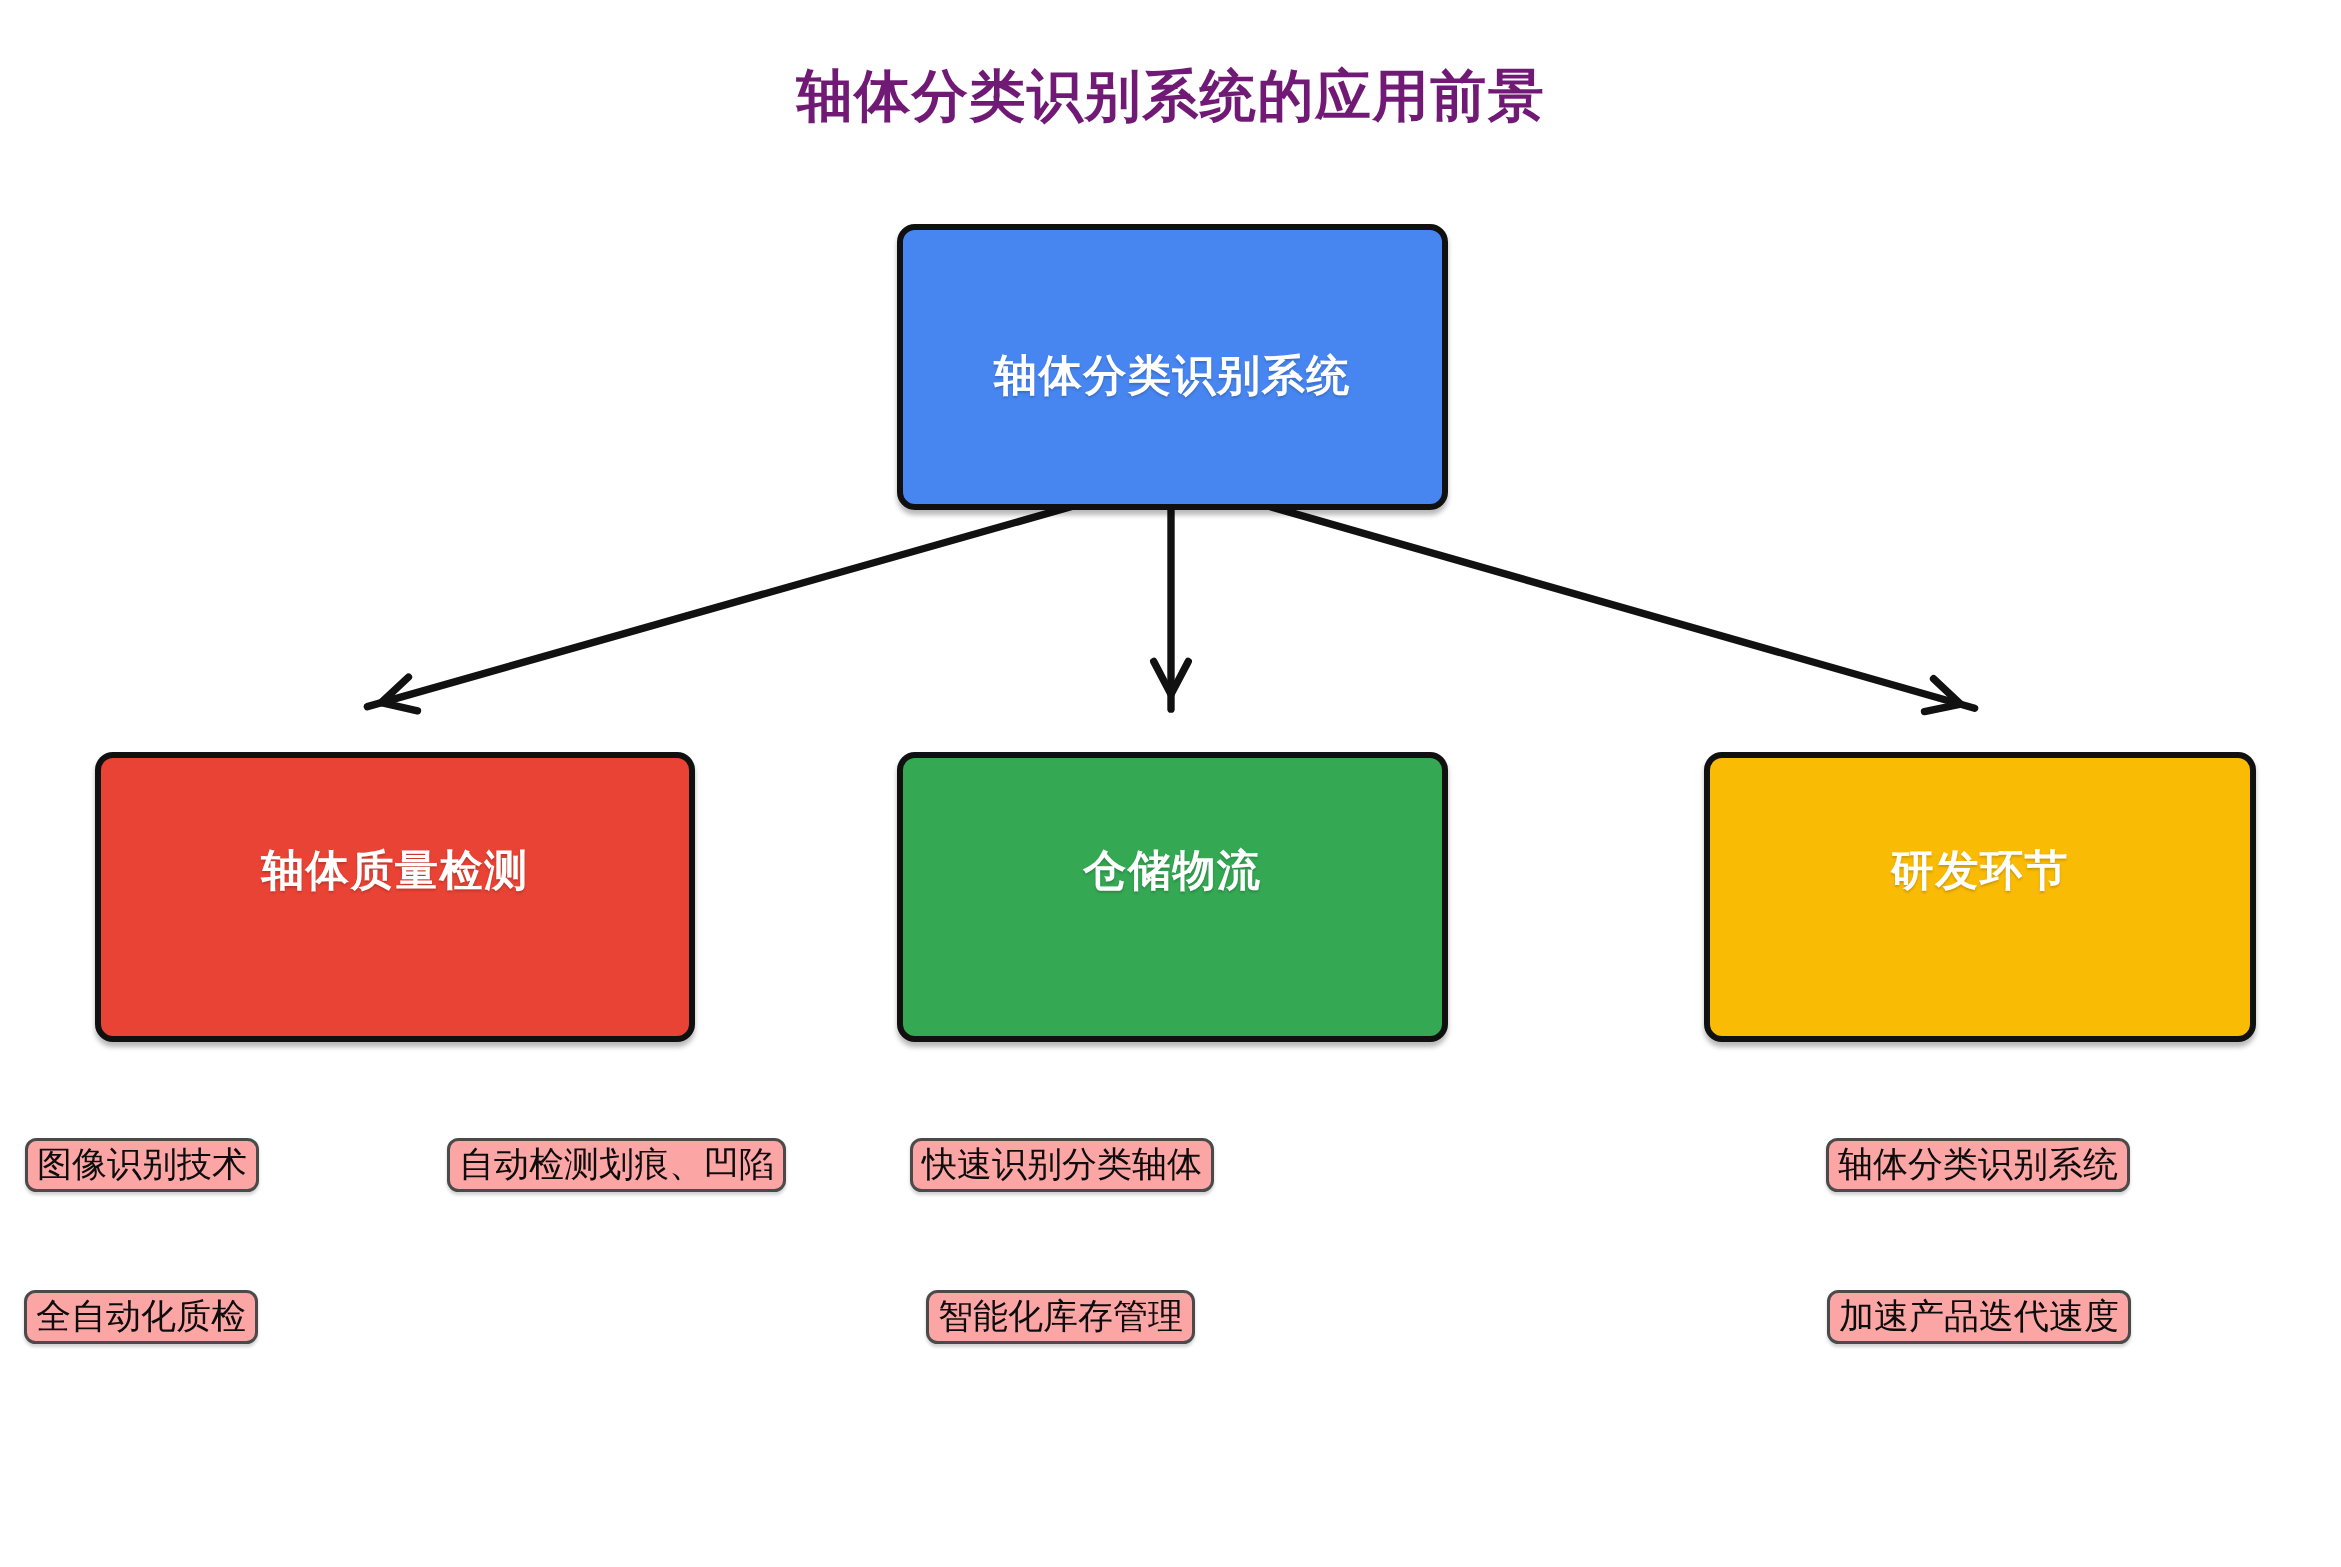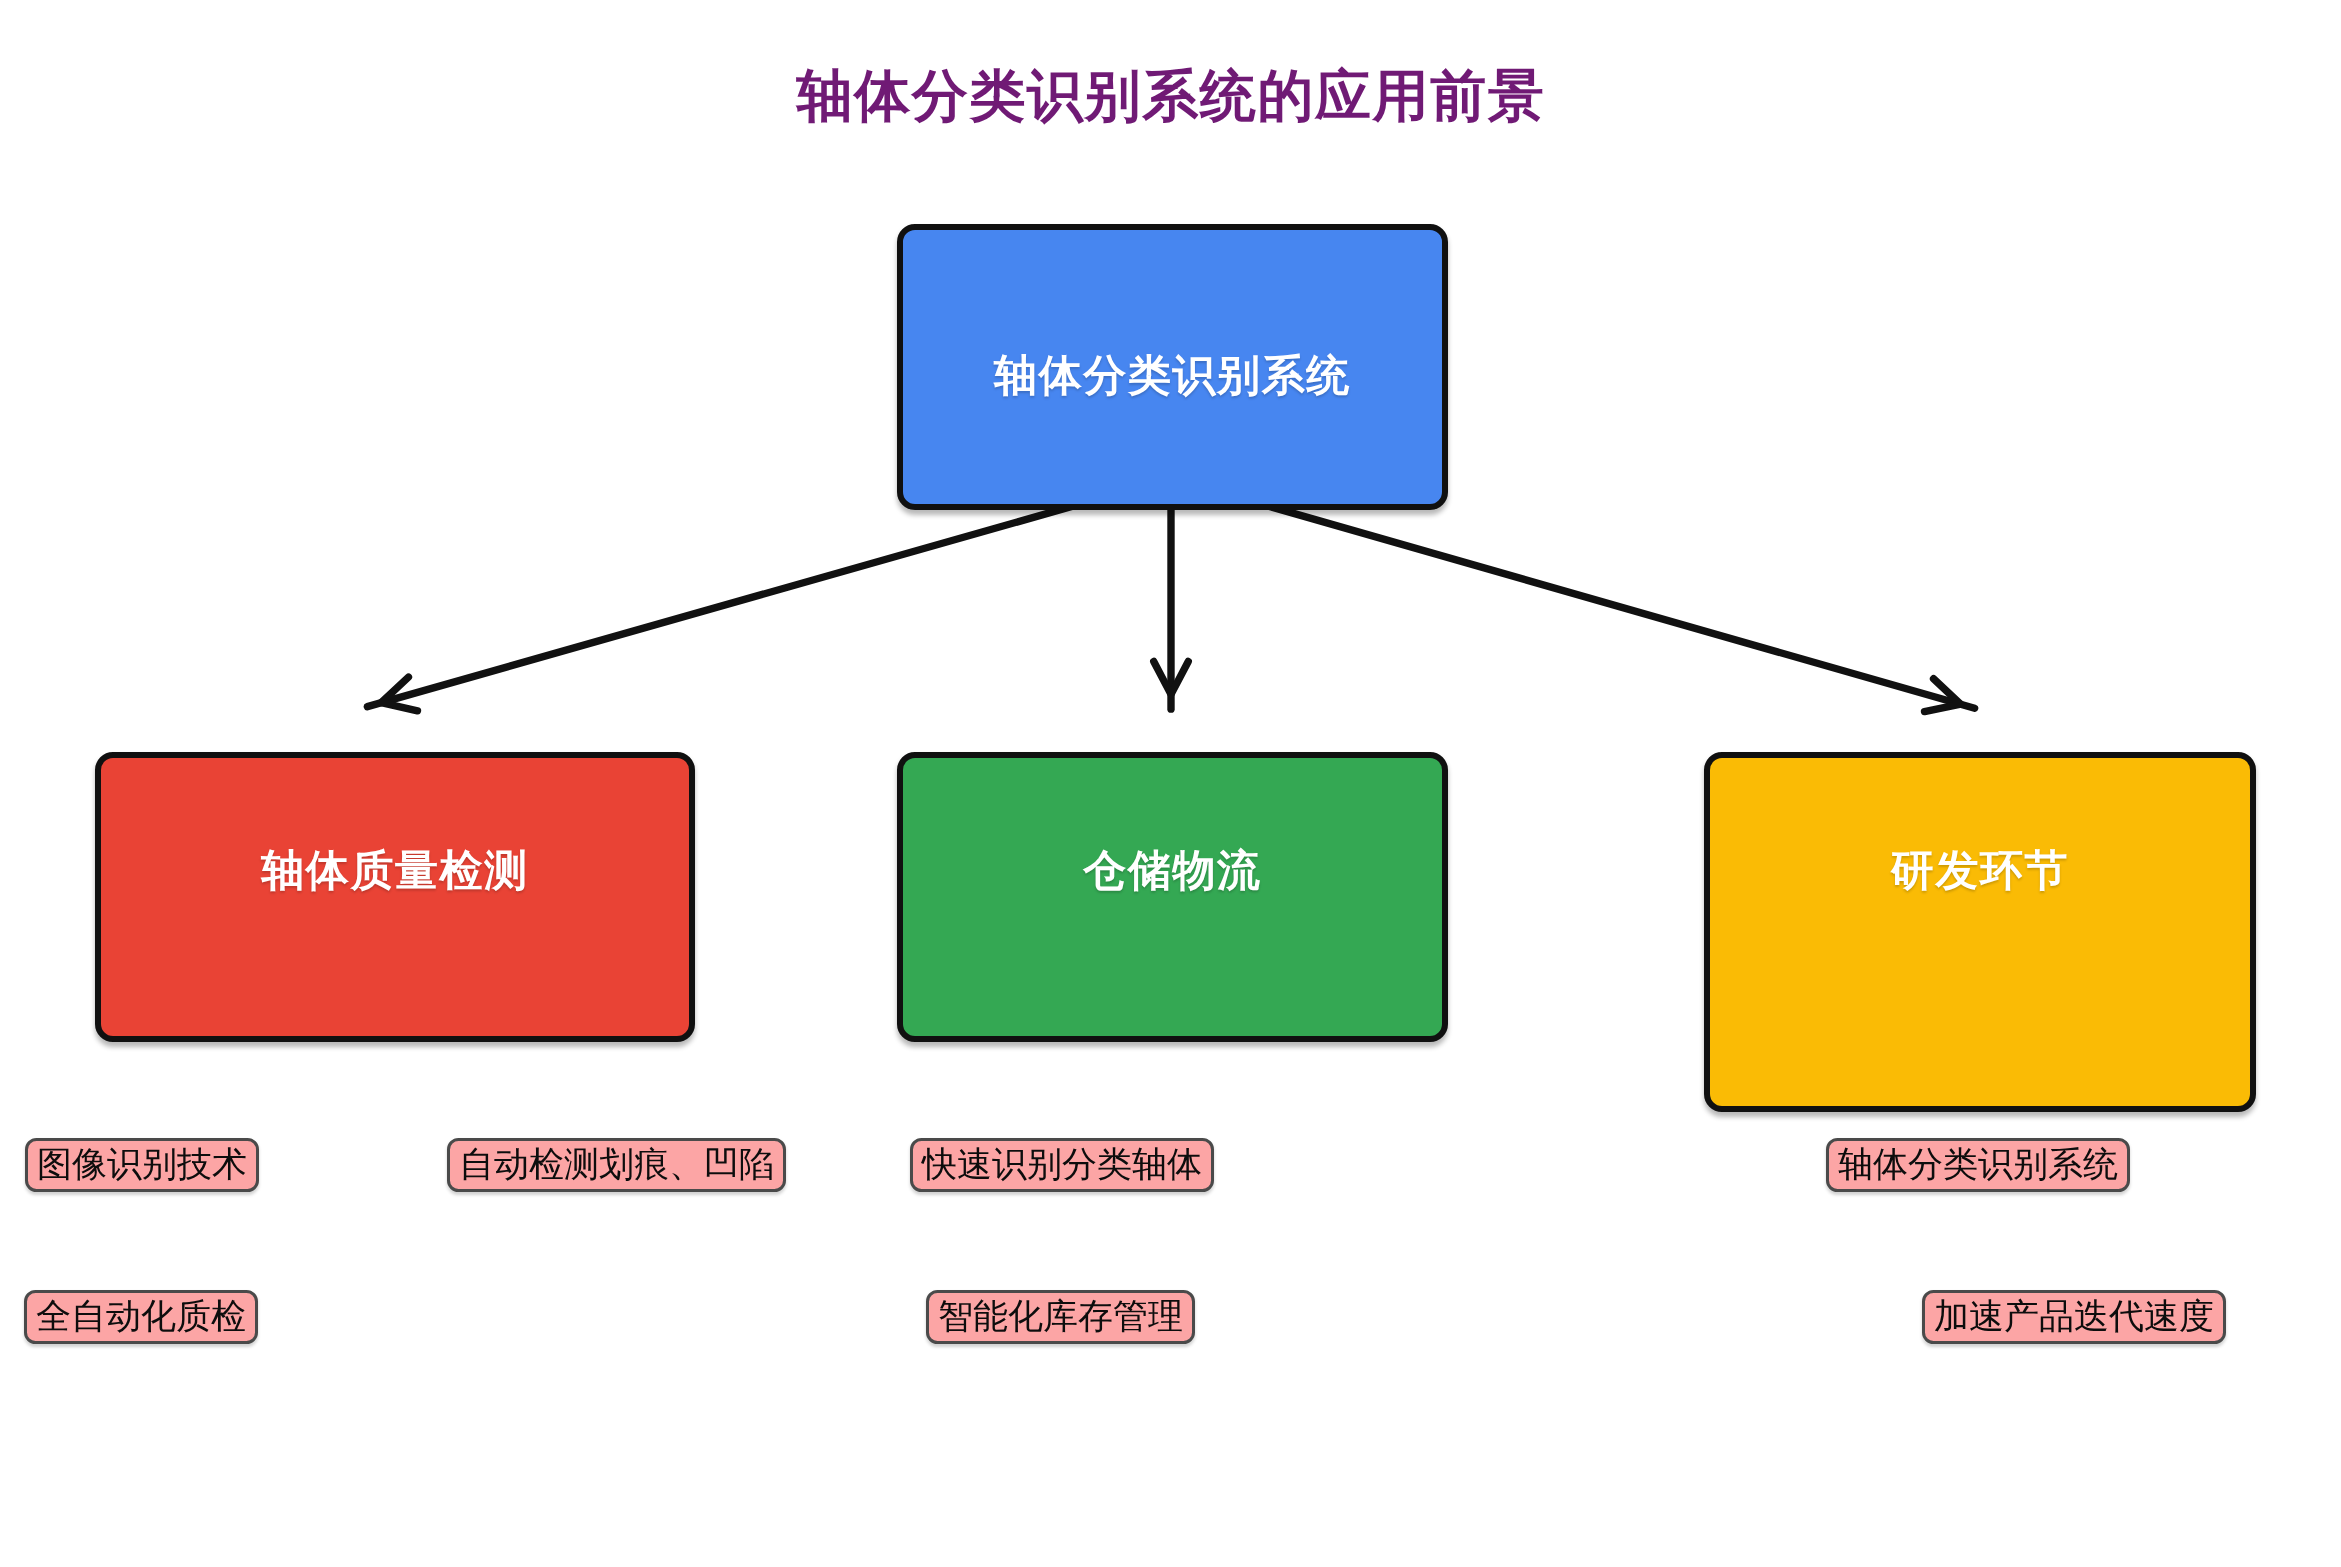--- a/index.html
+++ b/index.html
@@ -101,28 +101,28 @@
   </div>
 
   <div class="node branch" style="left: 95px; top: 752px; width: 600px; height: 290px; background-color: rgb(233, 67, 53);">
     <span class="node-label">轴体质量检测</span>
   </div>
 
   <div class="node branch" style="left: 897px; top: 752px; width: 551px; height: 290px; background-color: rgb(52, 168, 83);">
     <span class="node-label">仓储物流</span>
   </div>
 
-  <div class="node branch" style="left: 1704px; top: 752px; width: 552px; height: 360px; background-color: rgb(250, 187, 5);">
+  <div class="node branch" style="left: 1704px; top: 752px; width: 552px; height: 290px; background-color: rgb(250, 187, 5);">
     <span class="node-label">研发环节</span>
   </div>
 
   <div class="tag" style="left:25px; top:1138px;">图像识别技术</div>
   <div class="tag" style="left:447px; top:1138px;">自动检测划痕、凹陷</div>
   <div class="tag" style="left:24px; top:1290px;">全自动化质检</div>
 
   <div class="tag" style="left:910px; top:1138px;">快速识别分类轴体</div>
   <div class="tag" style="left:926px; top:1290px;">智能化库存管理</div>
 
   <div class="tag" style="left:1826px; top:1138px;">轴体分类识别系统</div>
-  <div class="tag" style="left:1922px; top:1290px;">加速产品迭代速度</div>
+  <div class="tag" style="left:1827px; top:1290px;">加速产品迭代速度</div>
 
 </div>
 
 
 </body></html>

